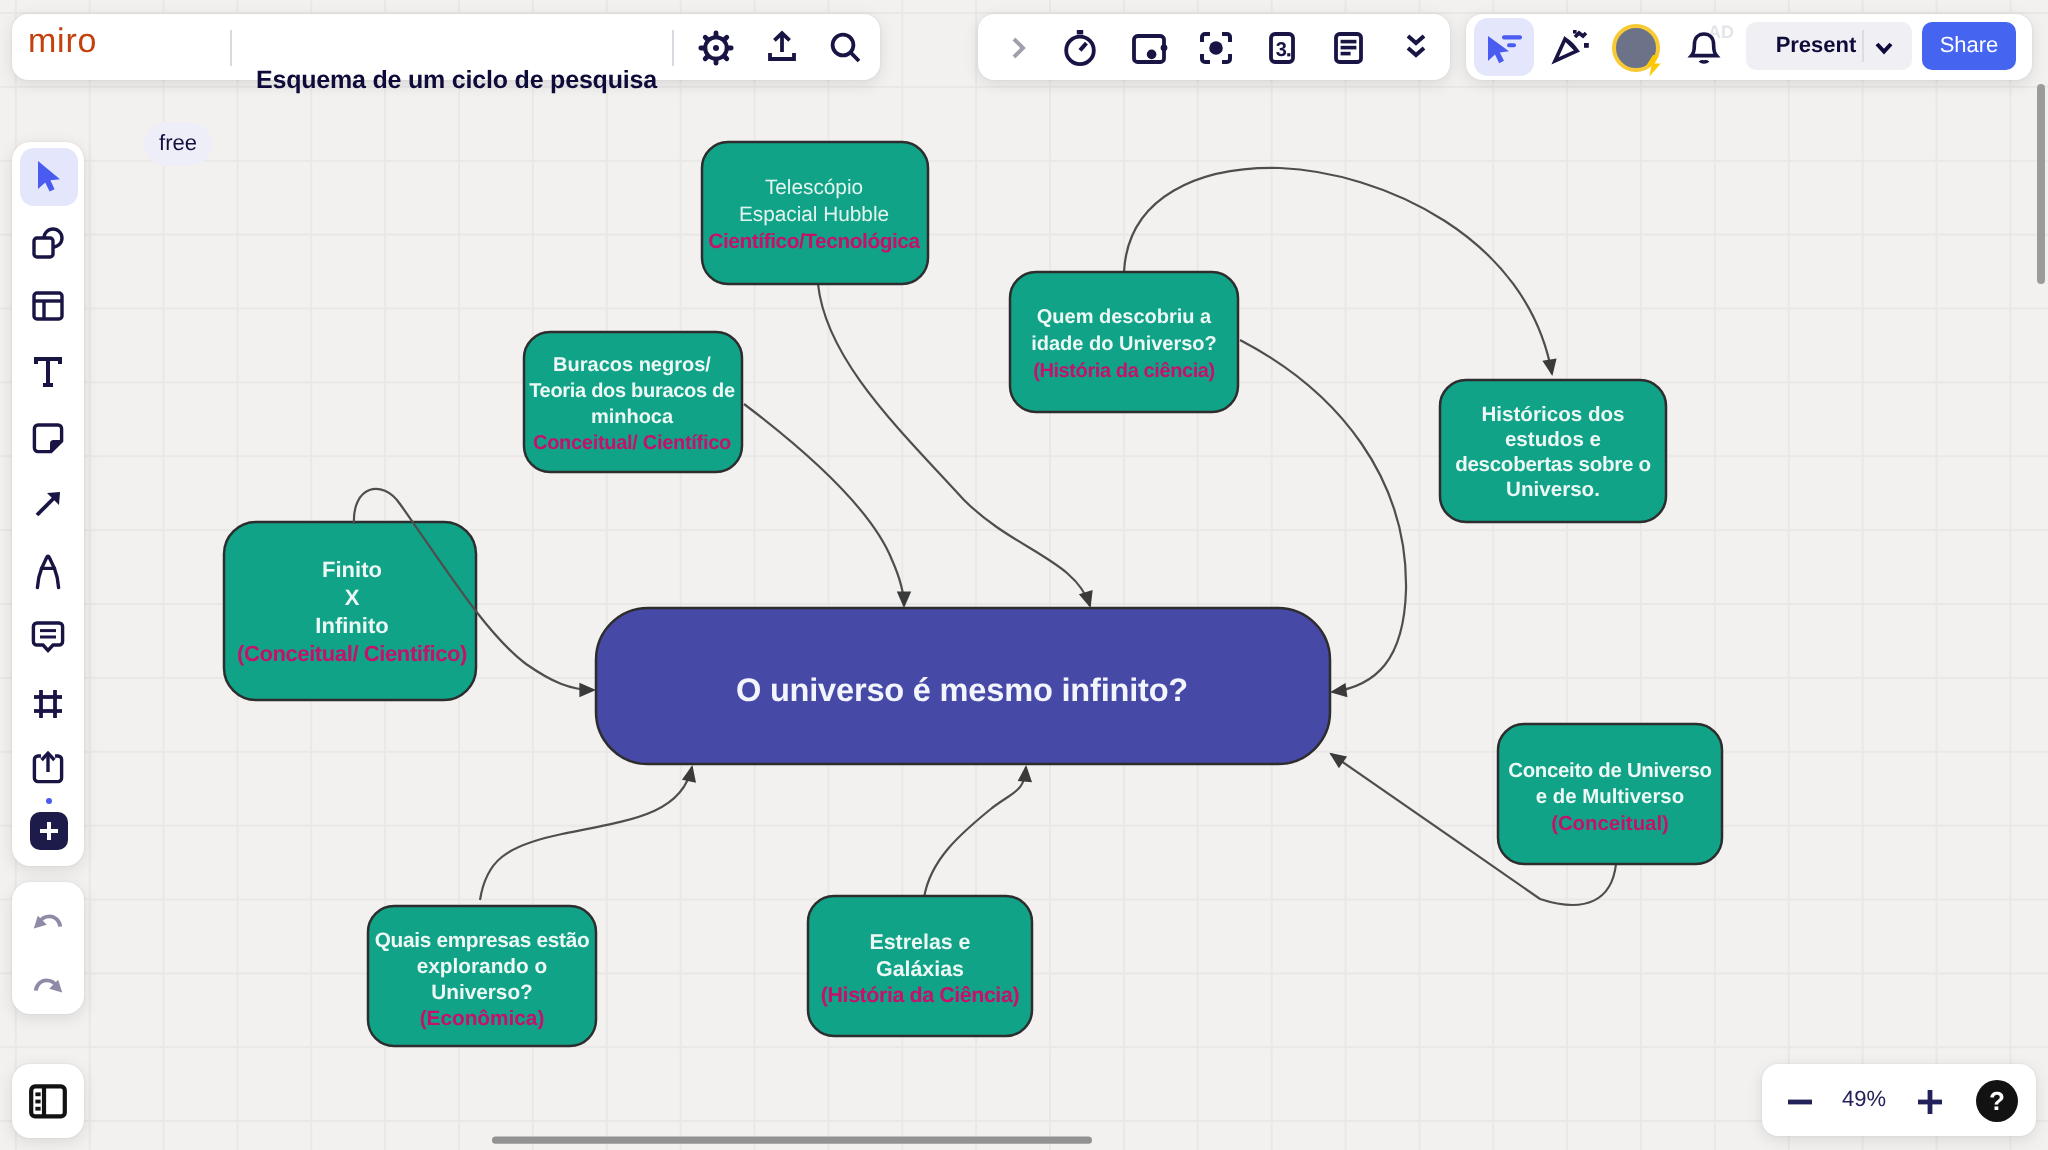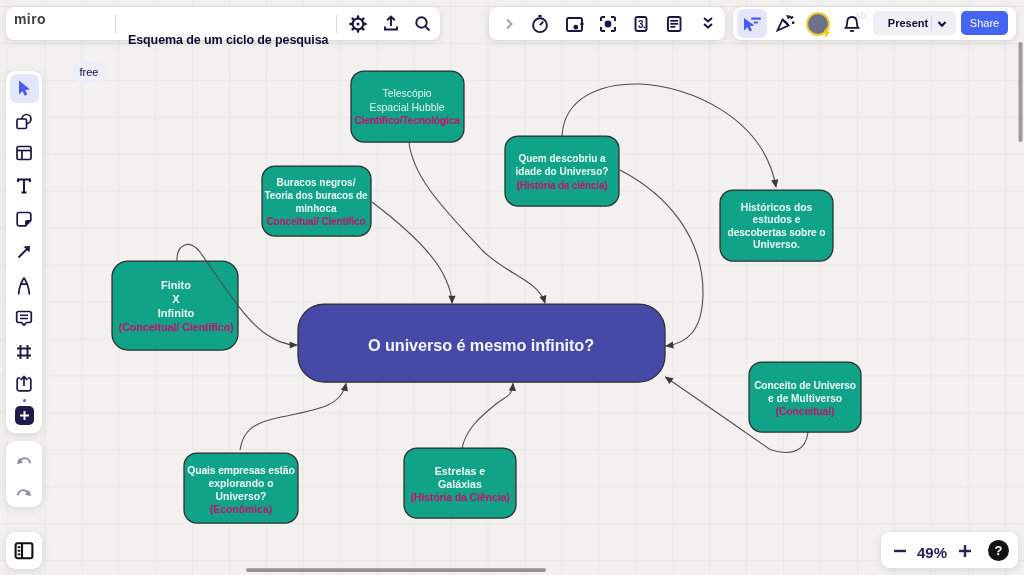--- a/index.html
+++ b/index.html
@@ -111,21 +111,21 @@
       <text x="460" y="488">Galáxias</text>
       <text x="460" y="501" fill="#c6106c" letter-spacing="-0.2">(História da Ciência)</text>
     </g>
   </g>
 
   <rect x="246" y="568.3" width="300" height="3.6" rx="1.8" fill="#929292"></rect>
   <rect x="1018.5" y="42" width="4" height="100" rx="2" fill="#9b9b9b"></rect>
 </svg>
 
 <div class="bar" style="left:6px;top:7px;width:434px;height:33px;"></div>
-<div style="position:absolute;left:14px;top:11px;font-size:14px;font-weight:bold;color:#404040;letter-spacing:0.4px;">miro</div>
+<div style="position:absolute;left:14px;top:11px;font-size:17px;font-weight:normal;color:#c2410c;letter-spacing:0.4px;">miro</div>
 <div style="position:absolute;left:72px;top:13px;width:34px;height:22px;background:#eeeef8;border-radius:11px;text-align:center;line-height:22px;font-size:11px;color:#12103f;margin-top:48px;">free</div>
 <div style="position:absolute;left:115px;top:15px;width:1px;height:18px;background:#d8d8e0;"></div>
 <div style="position:absolute;left:336px;top:15px;width:1px;height:18px;background:#d8d8e0;"></div>
 <div style="position:absolute;left:128px;top:17px;font-size:12.5px;font-weight:bold;color:#0e0b3a;letter-spacing:-0.1px;margin-top:16px;">Esquema de um ciclo de pesquisa</div>
 
 <svg width="22" height="22" style="position:absolute;left:347px;top:13px;" viewBox="0 0 22 22">
   <g transform="translate(11,11)" stroke="#181544" fill="none">
     <circle r="5.4" stroke-width="2"></circle>
     <g stroke-width="2.4" stroke-linecap="round">
       <line x1="0" y1="-5.6" x2="0" y2="-7.6"></line>
@@ -350,18 +350,18 @@
     <rect x="5.7" y="7.2" width="2.6" height="1.9"></rect>
     <rect x="5.7" y="10.8" width="2.6" height="1.9"></rect>
     <rect x="5.7" y="14.4" width="2.6" height="1.9"></rect>
   </g>
 </svg>
 
 <div class="bar" style="left:881px;top:532px;width:137px;height:36px;"></div>
 <svg width="16" height="16" style="position:absolute;left:891.5px;top:543px;" viewBox="0 0 16 16">
   <line x1="2" y1="8" x2="14" y2="8" stroke="#23215a" stroke-width="2.4"></line>
 </svg>
-<div style="position:absolute;left:914px;top:544px;width:36px;height:14px;text-align:center;font-size:15px;font-weight:bold;color:#23215a;">49%</div>
+<div style="position:absolute;left:914px;top:544px;width:36px;height:14px;text-align:center;font-size:11px;font-weight:normal;color:#23215a;">49%</div>
 <svg width="16" height="16" style="position:absolute;left:957px;top:543px;" viewBox="0 0 16 16">
   <line x1="2" y1="8" x2="14" y2="8" stroke="#23215a" stroke-width="2.4"></line>
   <line x1="8" y1="2" x2="8" y2="14" stroke="#23215a" stroke-width="2.4"></line>
 </svg>
 <div style="position:absolute;left:988px;top:540px;width:21px;height:21px;border-radius:50%;background:#121212;color:#fff;text-align:center;line-height:21px;font-size:13px;font-weight:bold;">?</div>
 
 </body></html>

